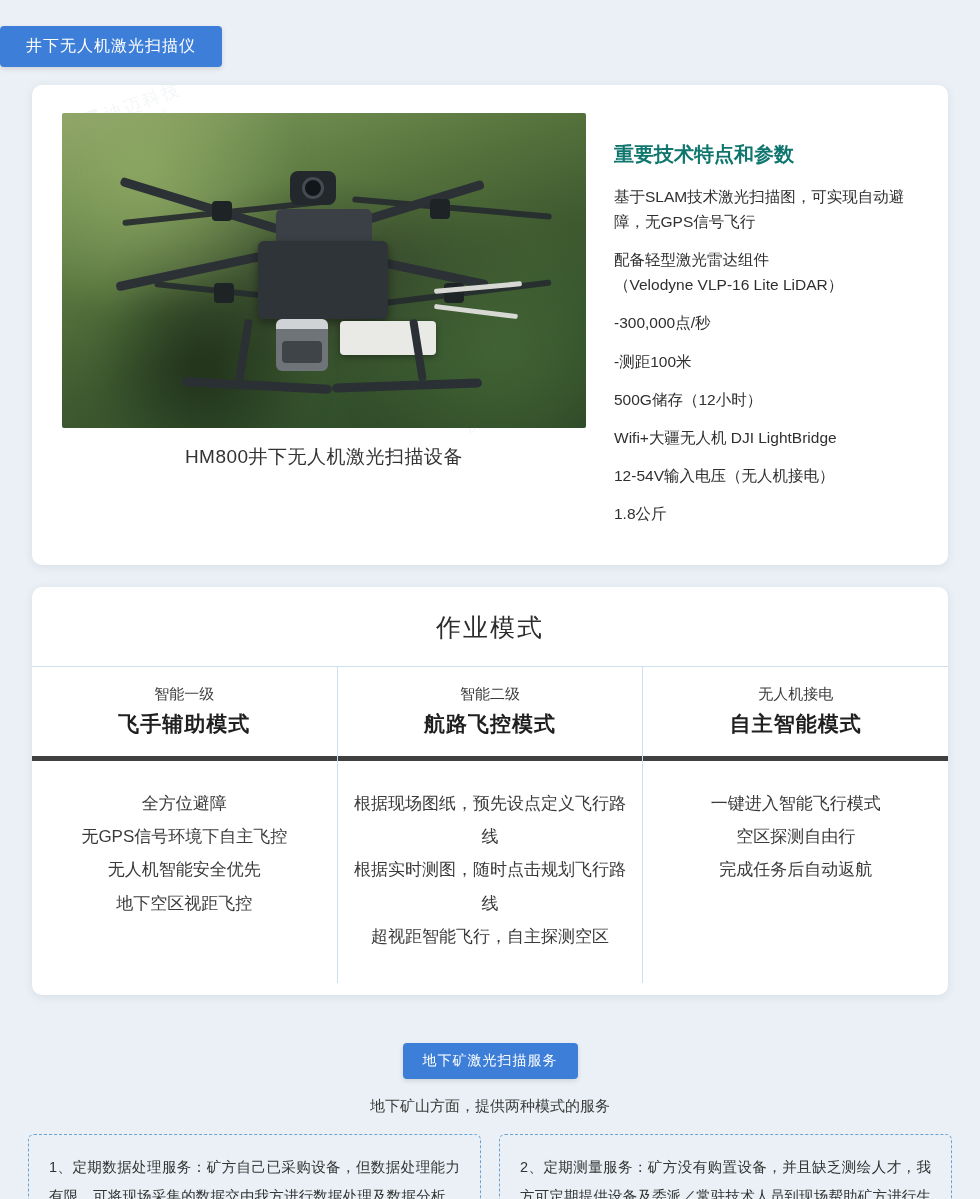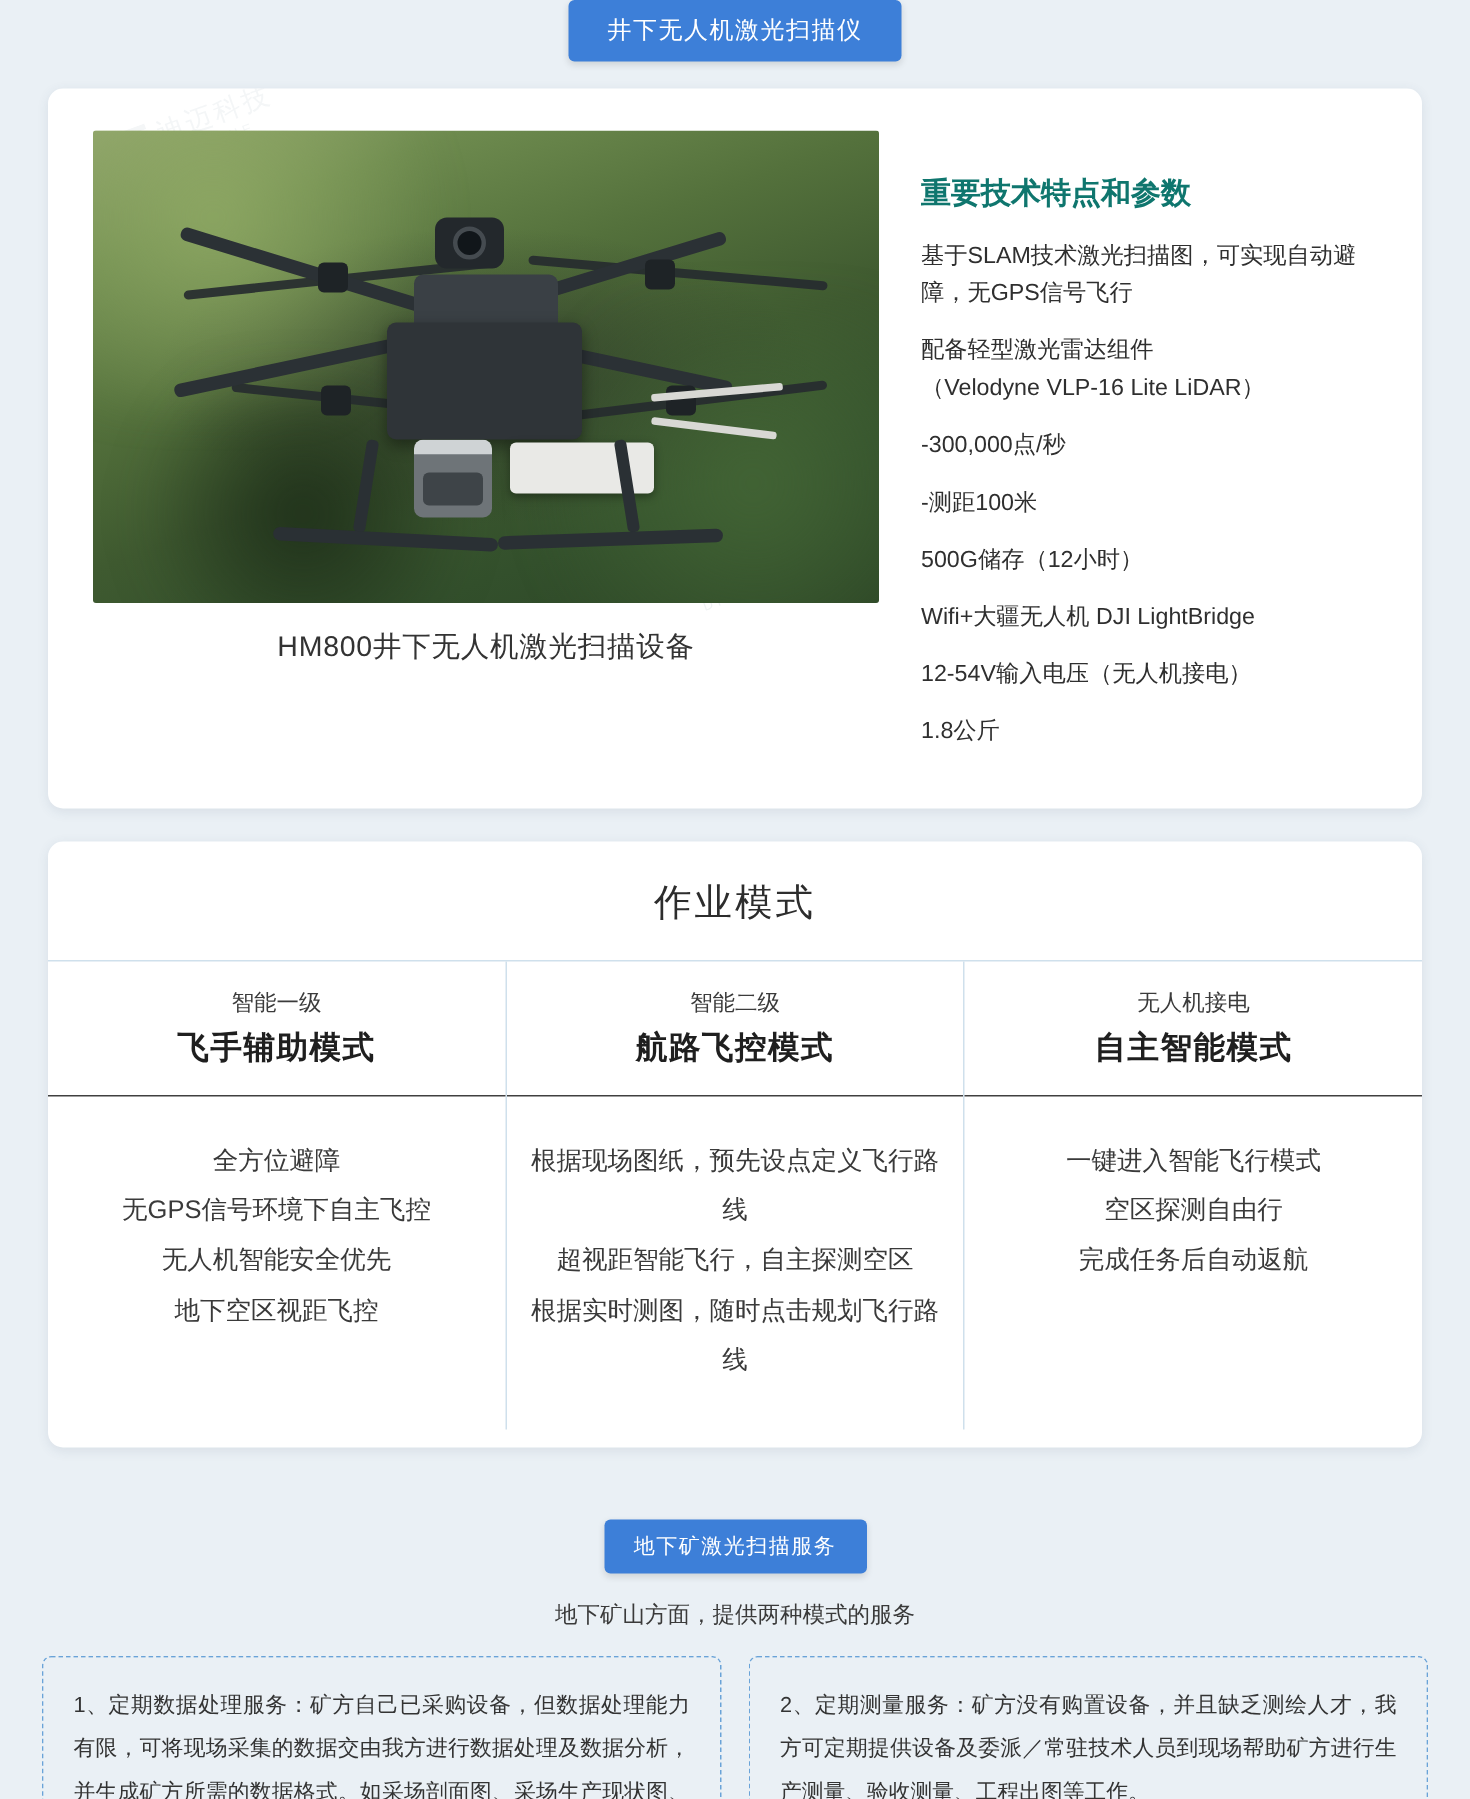--- a/index.html
+++ b/index.html
@@ -15,21 +15,21 @@
     width: 980px;
     min-height: 1199px;
     background: #eaf0f5;
     position: relative;
     padding-bottom: 40px;
   }
 
   
   .pill-wrap {
     display: flex;
-    justify-content: center;
+    padding-top: 26px;
   }
   .pill {
     background: #3d7fd8;
     color: #ffffff;
     font-size: 16px;
     letter-spacing: 1px;
     padding: 10px 26px;
     border-radius: 4px;
     box-shadow: 0 2px 5px rgba(0,0,0,.12);
     white-space: nowrap;
@@ -217,21 +217,21 @@
     border-top: 1px solid #cfe0ec;
   }
   .mode-col {
     flex: 1 1 0;
     border-right: 1px solid #cfe0ec;
   }
   .mode-col:last-child { border-right: none; }
   .mode-head {
     text-align: center;
     padding: 18px 10px 18px 10px;
-    border-bottom: 1px solid #404040;
+    border-bottom: 5px solid #404040;
   }
   .mode-level {
     font-size: 15px;
     color: #3b3b3b;
     margin-bottom: 6px;
   }
   .mode-name {
     font-size: 21px;
     font-weight: bold;
     color: #1f1f1f;
@@ -366,22 +366,22 @@
         </div>
       </div>
 
       <div class="mode-col">
         <div class="mode-head">
           <div class="mode-level">智能二级</div>
           <div class="mode-name">航路飞控模式</div>
         </div>
         <div class="mode-body">
           <div>根据现场图纸，预先设点定义飞行路线</div>
+          <div>根据实时测图，随时点击规划飞行路线</div>
           <div>超视距智能飞行，自主探测空区</div>
-          <div>根据实时测图，随时点击规划飞行路线</div>
         </div>
       </div>
 
       <div class="mode-col">
         <div class="mode-head">
           <div class="mode-level">无人机接电</div>
           <div class="mode-name">自主智能模式</div>
         </div>
         <div class="mode-body">
           <div>一键进入智能飞行模式</div>

